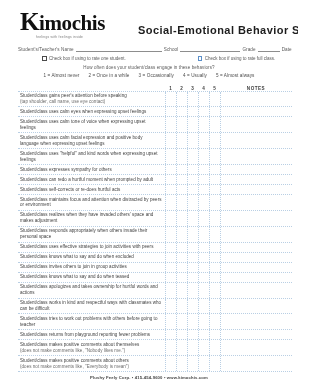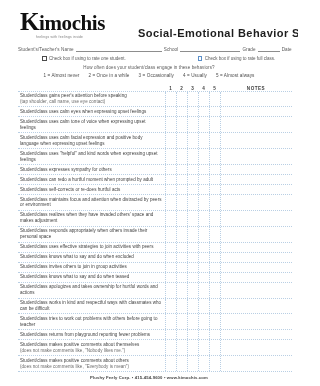--- a/index.html
+++ b/index.html
@@ -7,21 +7,21 @@
   body {
     width:298px; height:386px;
     background:#ffffff;
     font-family:"Liberation Sans", sans-serif;
     color:#2a2a2a;
     overflow:hidden;
   }
   .page { position:relative; width:298px; height:386px; padding:0; }
 
   
-  .header { display:flex; align-items:flex-end; padding:9px 14px 0 20px; }
+  .header { display:flex; align-items:center; padding:9px 14px 0 20px; }
   .logo-wrap { width:112px; flex:0 0 112px; }
   .logo-word {
     font-family:"Liberation Serif", serif;
     font-size:21px; font-weight:700; letter-spacing:-0.4px;
     color:#101010; line-height:1; white-space:nowrap;
   }
   .logo-word .cap { font-size:25px; }
   .logo-tag {
     font-size:3.3px; letter-spacing:0.25px; color:#7b7b7b;
     margin-top:1px; margin-left:16px; white-space:nowrap;

